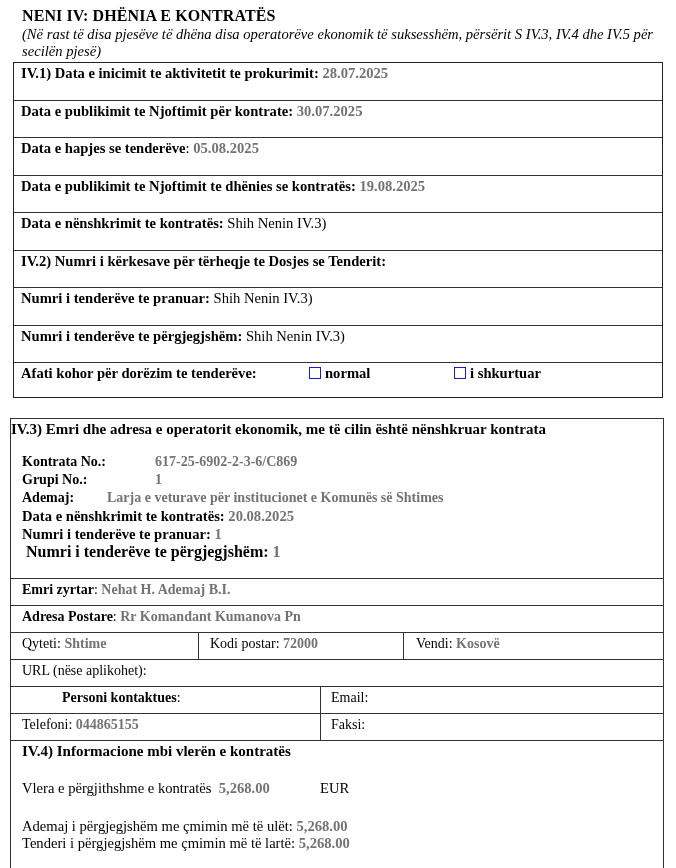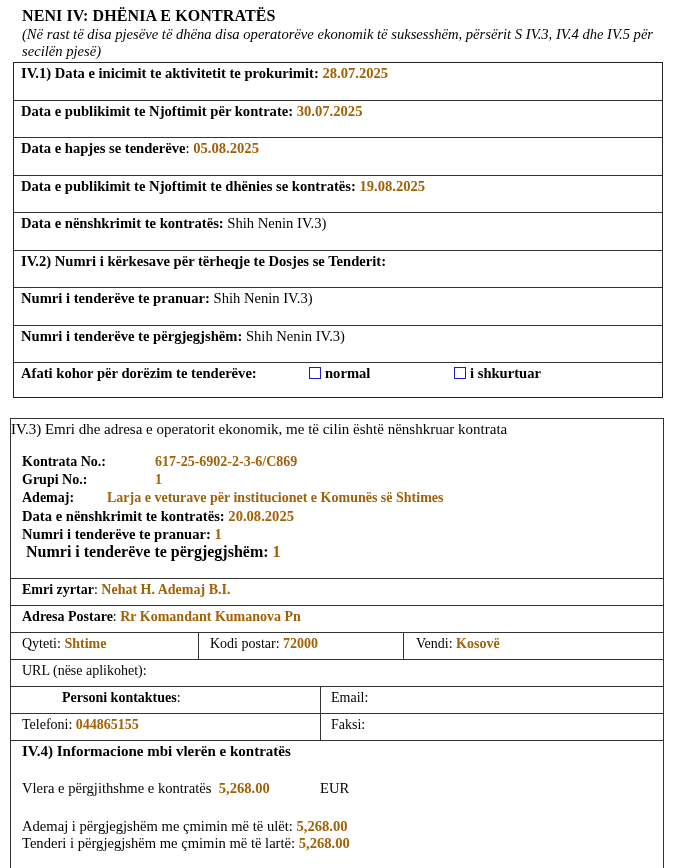--- a/index.html
+++ b/index.html
@@ -1,29 +1,29 @@
 <!DOCTYPE html>
 <html><head>
 <meta charset="utf-8">
 <style>
   html, body { margin:0; padding:0; background:#ffffff; }
   body { width:676px; height:868px; position:relative; overflow:hidden;
          font-family:"Liberation Serif", "DejaVu Serif", serif; color:#000; }
   .abs { position:absolute; }
   .b { font-weight:bold; }
-  .blue { color:#a16207; font-weight:bold; }
+  .blue { color:#737373; font-weight:bold; }
   .title { left:22px; top:7px; font-size:16px; font-weight:bold; letter-spacing:0.1px; }
   .note { left:22px; top:26px; width:650px; font-size:14.6px; font-style:italic; line-height:17px; }
   .box1 { left:13px; top:62px; width:650px; height:336px; border:1.5px solid #222; box-sizing:border-box; }
   .row1 { position:absolute; left:0; width:100%; height:37.5px; border-bottom:1.5px solid #333; box-sizing:border-box;
           font-size:14.6px; padding:2px 0 0 7px; }
   .row1.last { border-bottom:none; }
   .cb { display:inline-block; width:10px; height:10px; border:1.8px solid #1a1ad0; vertical-align:-1px; margin-right:4px; }
   .box2 { left:10px; top:418px; width:654px; height:460px; border:1.5px solid #333; box-sizing:border-box; }
-  .s3title { left:11px; top:421px; font-size:15px; font-weight:normal; }
+  .s3title { left:11px; top:421px; font-size:15px; font-weight:bold; }
   .kv { font-size:14px; line-height:18px; }
   .hl { position:absolute; left:10px; width:654px; height:0; border-top:1.5px solid #333; }
   .vl { position:absolute; width:0; border-left:1.5px solid #333; }
   .cell { position:absolute; font-size:14px; }
 </style>
 </head>
 <body>
 
 <div class="abs title">NENI IV: DHËNIA E KONTRATËS</div>
 <div class="abs note">(Në rast të disa pjesëve të dhëna disa operatorëve ekonomik të suksesshëm, përsërit S IV.3, IV.4 dhe IV.5 për secilën pjesë)</div>

